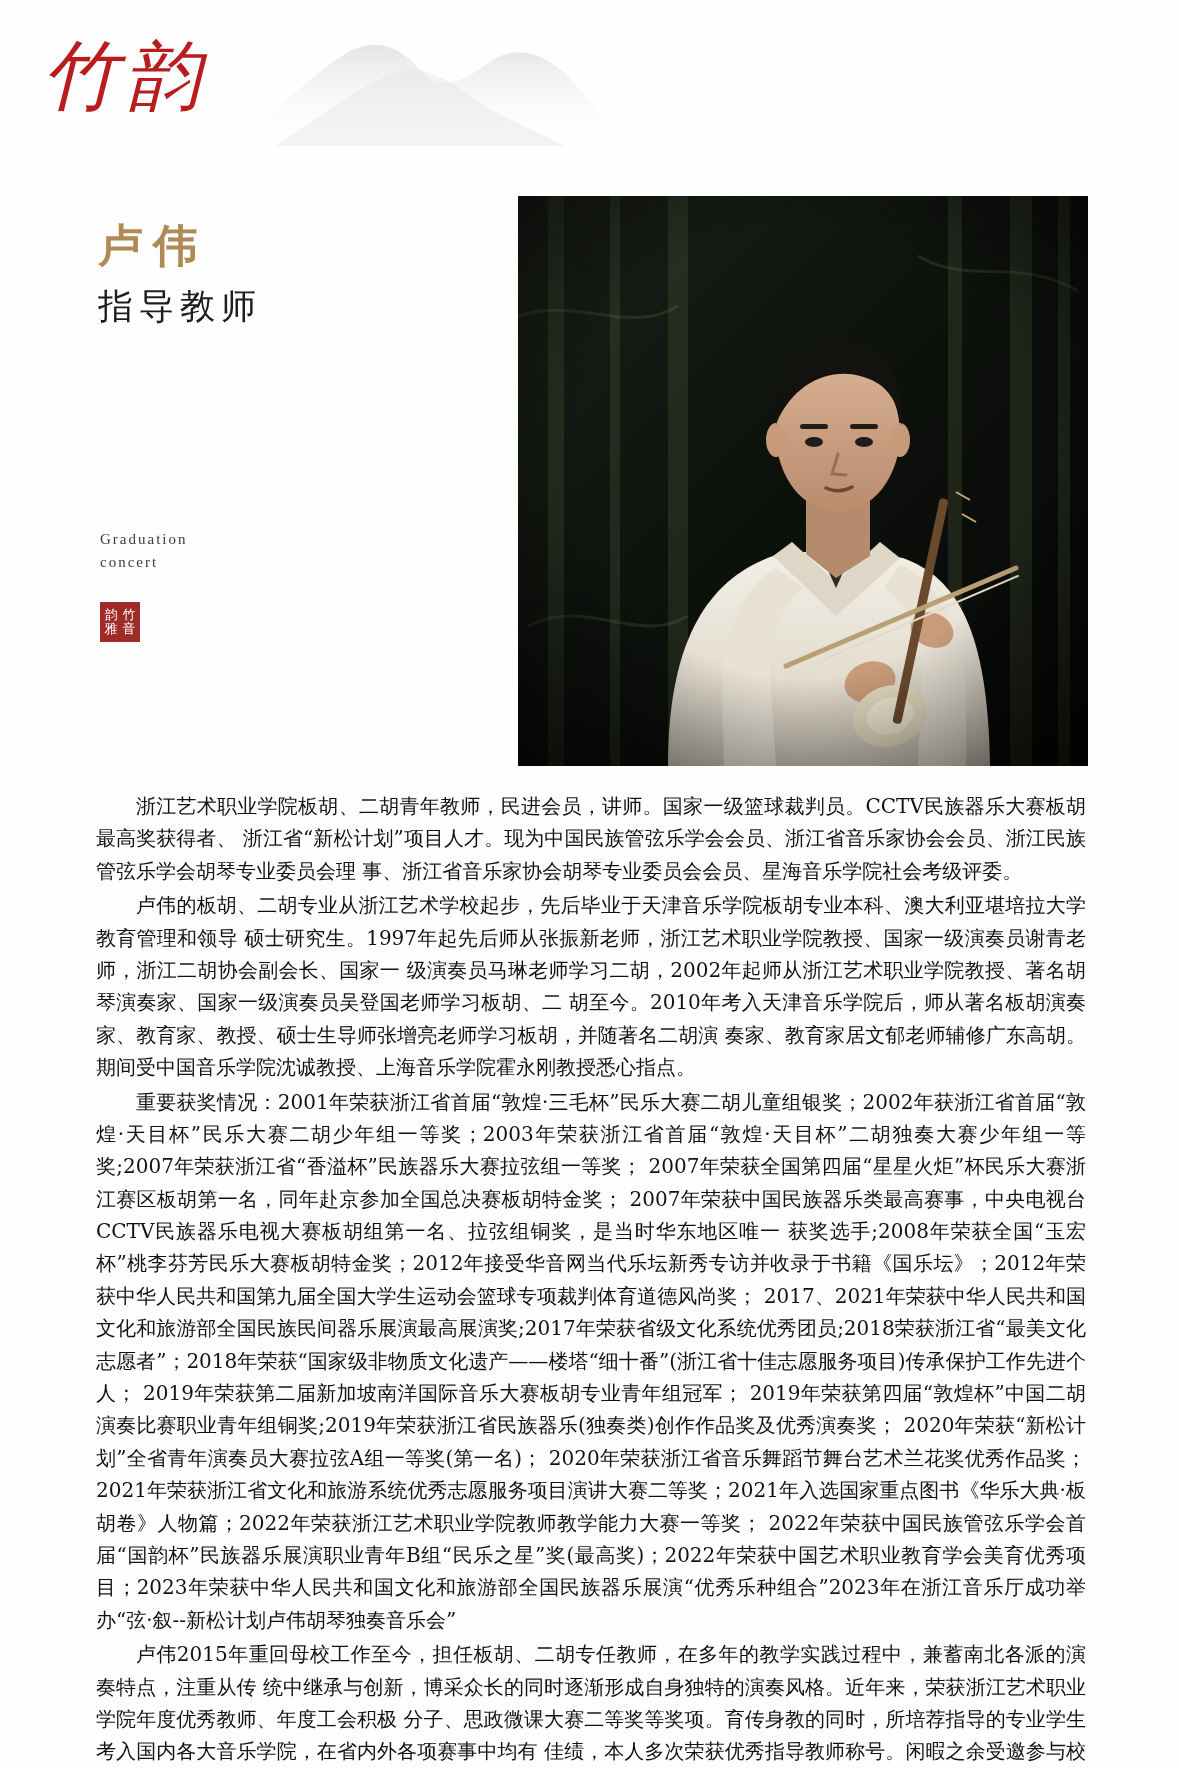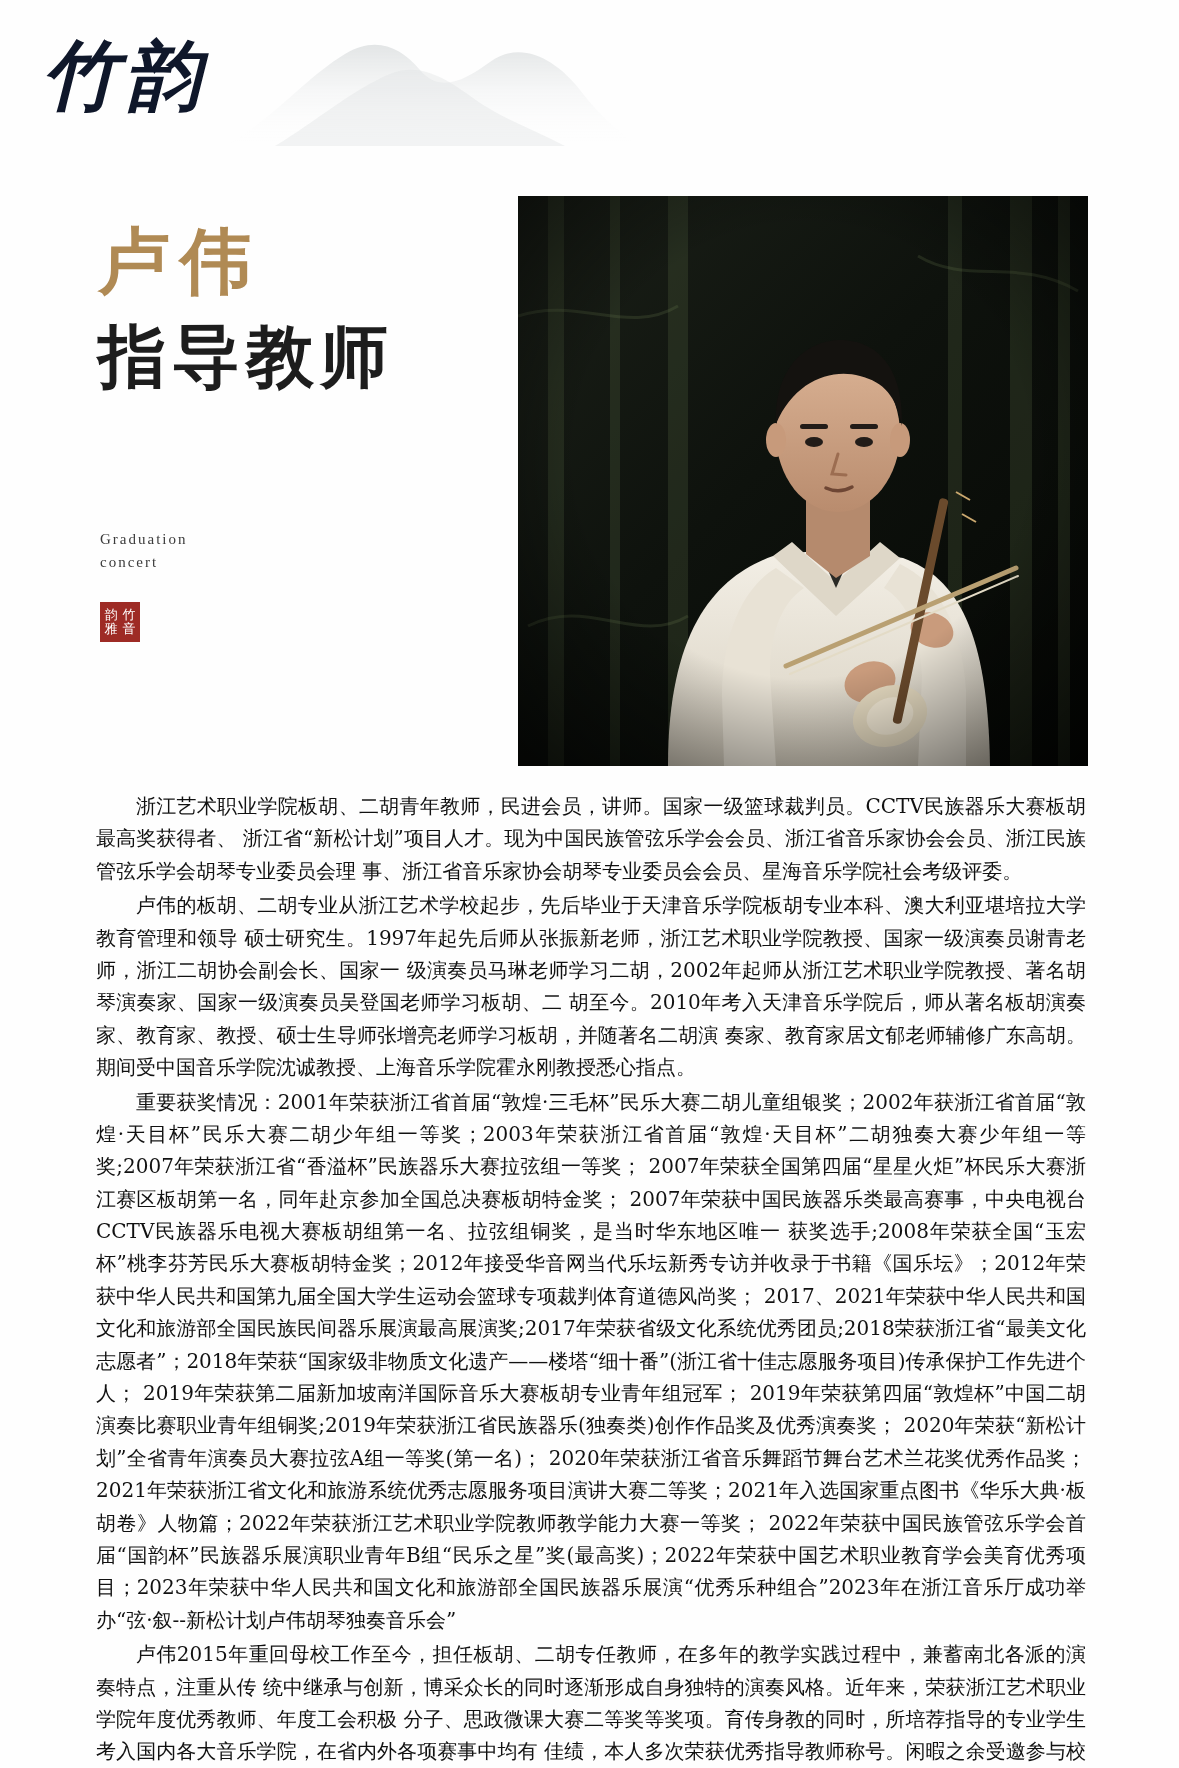--- a/index.html
+++ b/index.html
@@ -31,41 +31,41 @@
     pointer-events: none;
   }
   .brand {
     position: absolute;
     left: 42px;
     top: 38px;
     font-family: "DejaVu Serif", serif;
     font-size: 76px;
     line-height: 1;
     font-style: italic;
-    font-weight: 700;
+    font-weight: 400;
     letter-spacing: 6px;
-    color: #0f172a;
+    color: #b91c1c;
   }
   .name-block {
     position: absolute;
     left: 98px;
     top: 222px;
   }
   .name {
     font-family: "DejaVu Serif", serif;
-    font-size: 72px;
+    font-size: 45px;
     font-weight: 700;
     letter-spacing: 10px;
     color: #b08a54;
     line-height: 1.08;
   }
   .role {
     font-family: "DejaVu Serif", serif;
-    font-size: 68px;
-    font-weight: 700;
+    font-size: 35px;
+    font-weight: 400;
     letter-spacing: 6px;
     color: #1d1d1d;
     margin-top: 12px;
   }
   .en-block {
     position: absolute;
     left: 100px;
     top: 528px;
     font-family: "Liberation Serif", serif;
     font-size: 15px;

